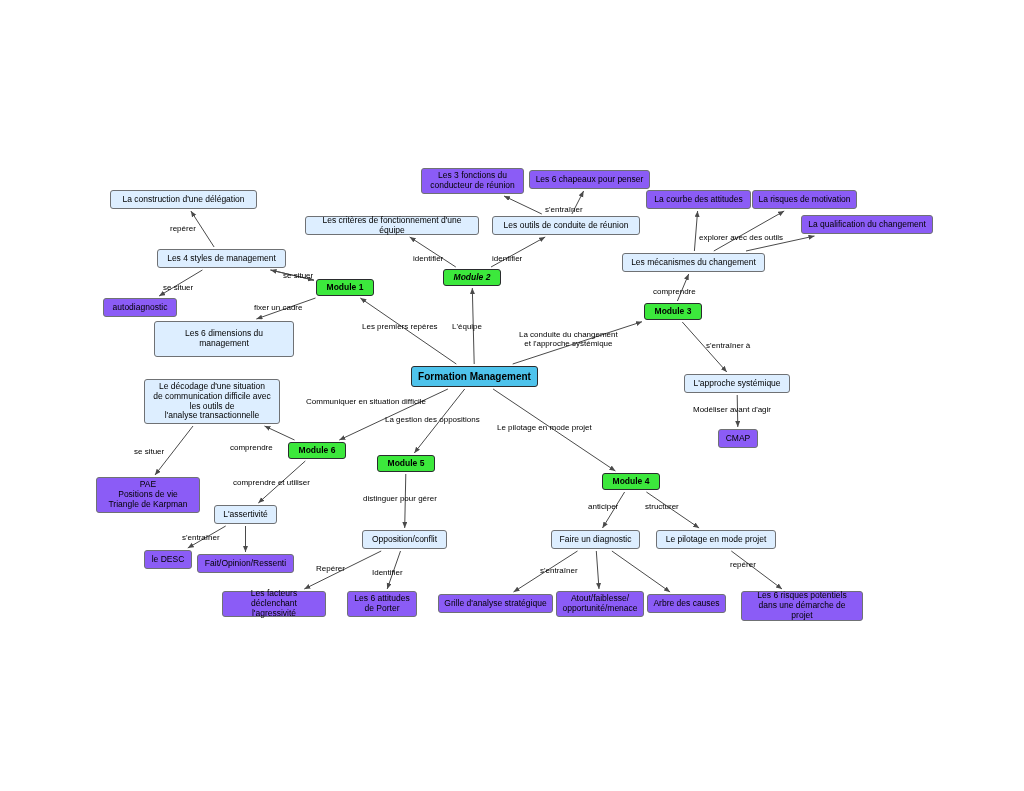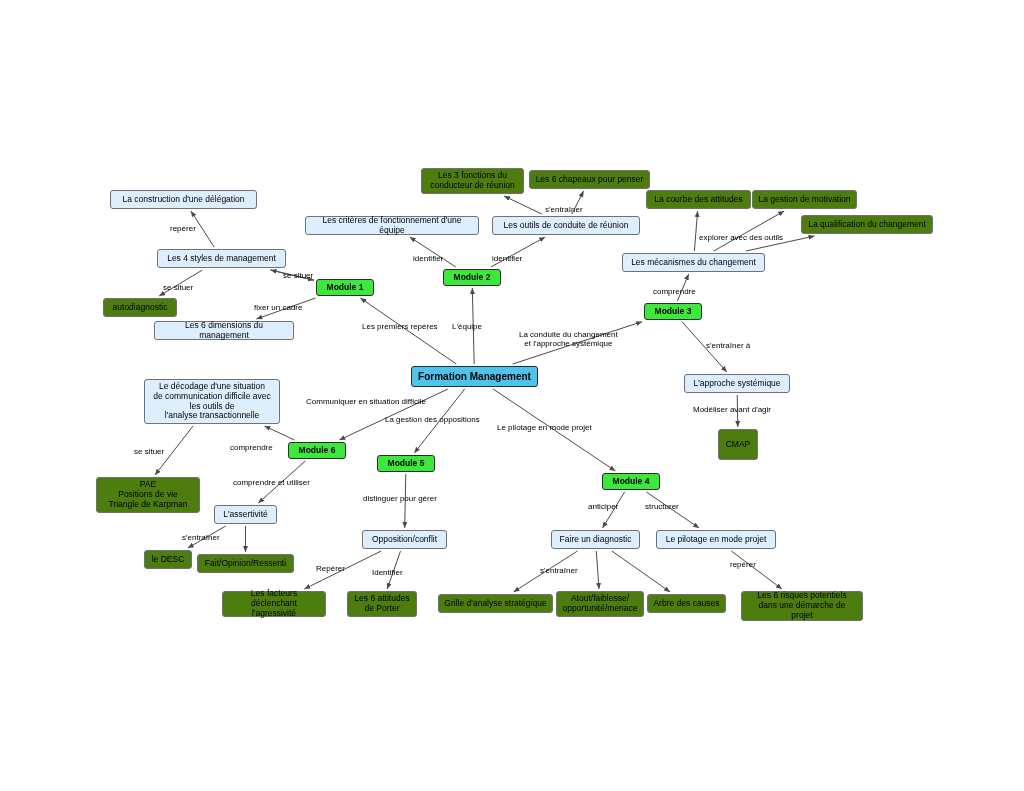--- a/index.html
+++ b/index.html
@@ -40,21 +40,21 @@
     padding: 2px 5px;
     white-space: pre-line;
     color: #000000;
   }
   .node.blue {
     background: #ddeeff;
     border-color: #6f7174;
     font-size: 8.5px;
   }
   .node.orange {
-    background: #4d7c0f;
+    background: #8b5cf6;
     border-color: #6f7174;
     font-size: 8.5px;
   }
   .node.green {
     background: #3ce83c;
     border-color: #2a2c2e;
     font-size: 8.5px;
     font-weight: bold;
   }
   .node.cyan {
@@ -116,40 +116,40 @@
         <line x1="646.4" y1="492.0" x2="699.1" y2="528.0" marker-end="url(#arrow)"></line>
         <line x1="577.5" y1="551.0" x2="513.5" y2="592.0" marker-end="url(#arrow)"></line>
         <line x1="596.3" y1="551.0" x2="599.0" y2="589.0" marker-end="url(#arrow)"></line>
         <line x1="611.9" y1="551.0" x2="670.1" y2="592.0" marker-end="url(#arrow)"></line>
         <line x1="731.3" y1="551.0" x2="782.0" y2="589.0" marker-end="url(#arrow)"></line>
       </g>
   </svg>
   <div id="node-layer">
       <div class="node cyan" style="left: 411px; top: 366px; width: 127px; height: 21px;">Formation Management</div>
       <div class="node green" style="left: 316px; top: 279px; width: 58px; height: 17px;">Module 1</div>
-      <div class="node green" style="left: 443px; top: 269px; width: 58px; height: 17px;">Module 2</div>
+      <div class="node green" style="left: 443px; top: 269px; width: 58px; height: 17px; font-style: italic;">Module 2</div>
       <div class="node green" style="left: 644px; top: 303px; width: 58px; height: 17px;">Module 3</div>
       <div class="node green" style="left: 602px; top: 473px; width: 58px; height: 17px;">Module 4</div>
       <div class="node green" style="left: 377px; top: 455px; width: 58px; height: 17px;">Module 5</div>
       <div class="node green" style="left: 288px; top: 442px; width: 58px; height: 17px;">Module 6</div>
       <div class="node blue" style="left: 110px; top: 190px; width: 147px; height: 19px;">La construction d'une délégation</div>
       <div class="node blue" style="left: 157px; top: 249px; width: 129px; height: 19px;">Les 4 styles de management</div>
       <div class="node orange" style="left: 103px; top: 298px; width: 74px; height: 19px;">autodiagnostic</div>
-      <div class="node blue" style="left: 154px; top: 321px; width: 140px; height: 19px;">Les 6 dimensions du management</div>
+      <div class="node blue" style="left: 154px; top: 321px; width: 140px; height: 36px;">Les 6 dimensions du management</div>
       <div class="node blue" style="left: 305px; top: 216px; width: 174px; height: 19px;">Les critères de fonctionnement d'une équipe</div>
       <div class="node blue" style="left: 492px; top: 216px; width: 148px; height: 19px;">Les outils de conduite de réunion</div>
       <div class="node orange" style="left: 421px; top: 168px; width: 103px; height: 26px;">Les 3 fonctions du
 conducteur de réunion</div>
       <div class="node orange" style="left: 529px; top: 170px; width: 121px; height: 19px;">Les 6 chapeaux pour penser</div>
       <div class="node blue" style="left: 622px; top: 253px; width: 143px; height: 19px;">Les mécanismes du changement</div>
       <div class="node orange" style="left: 646px; top: 190px; width: 105px; height: 19px;">La courbe des attitudes</div>
-      <div class="node orange" style="left: 752px; top: 190px; width: 105px; height: 19px;">La gestion de motivation</div>
+      <div class="node orange" style="left: 752px; top: 190px; width: 105px; height: 19px;">La risques de motivation</div>
       <div class="node orange" style="left: 801px; top: 215px; width: 132px; height: 19px;">La qualification du changement</div>
       <div class="node blue" style="left: 684px; top: 374px; width: 106px; height: 19px;">L'approche systémique</div>
-      <div class="node orange" style="left: 718px; top: 429px; width: 40px; height: 31px;">CMAP</div>
+      <div class="node orange" style="left: 718px; top: 429px; width: 40px; height: 19px;">CMAP</div>
       <div class="node blue" style="left: 144px; top: 379px; width: 136px; height: 45px;">Le décodage d'une situation
 de communication difficile avec
 les outils de
 l'analyse transactionnelle</div>
       <div class="node orange" style="left: 96px; top: 477px; width: 104px; height: 36px;">PAE
 Positions de vie
 Triangle de Karpman</div>
       <div class="node blue" style="left: 214px; top: 505px; width: 63px; height: 19px;">L'assertivité</div>
       <div class="node orange" style="left: 144px; top: 550px; width: 48px; height: 19px;">le DESC</div>
       <div class="node orange" style="left: 197px; top: 554px; width: 97px; height: 19px;">Fait/Opinion/Ressenti</div>

